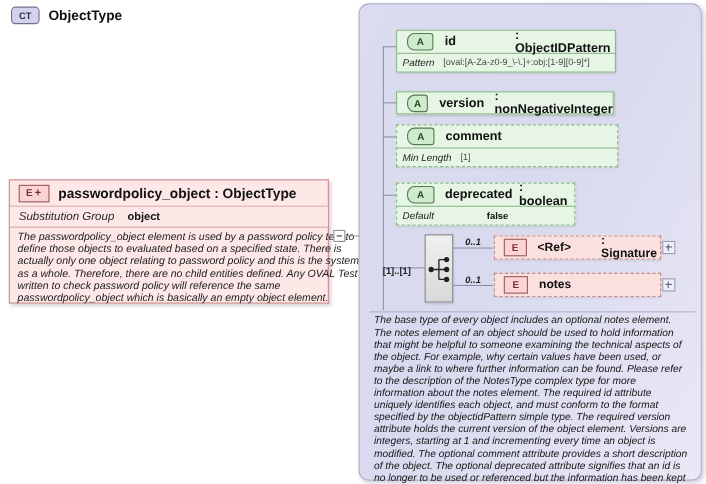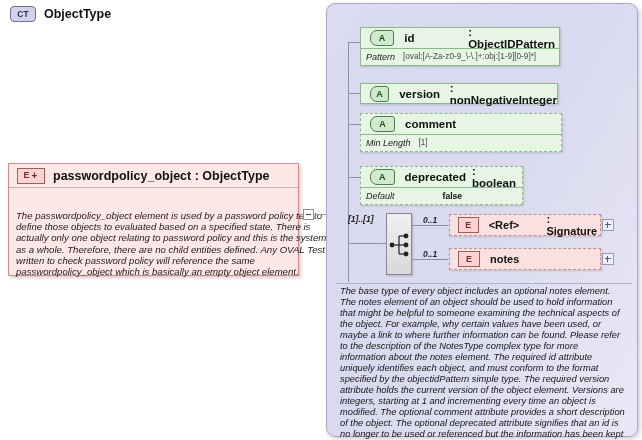--- a/index.html
+++ b/index.html
@@ -106,21 +106,21 @@
   .facetValue{font-size:8.2px;color:#4a4a4a;margin-left:8px;font-family:"Liberation Sans",sans-serif;}
   .facetValue.bold{font-size:8.6px;color:#111;font-weight:bold;margin-left:48px;}
 
   
   #compositor{
     left:386px;top:213px;width:26px;height:62px;
     background:linear-gradient(180deg,#f0f0f0,#d8d8d8);
     border:1px solid #8a8a8a;
     box-shadow:1px 1px 2px rgba(100,100,120,.35);
   }
-  #occLabel{left:348px;top:214px;font-size:8.5px;font-weight:bold;font-style:italic;color:#222;}
+  #occLabel{left:348px;top:241px;font-size:8.5px;font-weight:bold;color:#222;}
 
   
   .elemRow{
     background:#fbe0e0;border:1px dashed #c08f8f;
     box-shadow:1px 1px 2px rgba(130,110,110,.3);
     display:flex;align-items:center;height:22px;
   }
   .elemRow .eicon2{
     width:20px;height:14px;margin-left:8px;
     background:#fbd3d3;border:1px solid #9b5d5d;
@@ -153,20 +153,24 @@
   <div class="abs" id="elementBox">
 
     <div class="abs" id="elementHeader">
       <span class="eicon">
         <span>E</span>
           <span class="pl">+</span>
       </span>
       <span id="elementTitle">passwordpolicy_object : ObjectType</span>
     </div>
 
+    <div class="abs" id="substRow">
+      <span id="substLabel">Substitution Group</span>
+      <span id="substValue">object</span>
+    </div>
 
     <div class="abs" id="elementDoc">The passwordpolicy_object element is used by a password policy test to define those objects to evaluated based on a specified state. There is actually only one object relating to password policy and this is the system as a whole. Therefore, there are no child entities defined. Any OVAL Test written to check password policy will reference the same passwordpolicy_object which is basically an empty object element.</div>
   </div>
 
   <div class="abs" id="connLine"></div>
   <div class="abs" id="connToggle">
     <span class="minus"></span>
   </div>
 
   <div class="abs" id="ctPanel"></div>

